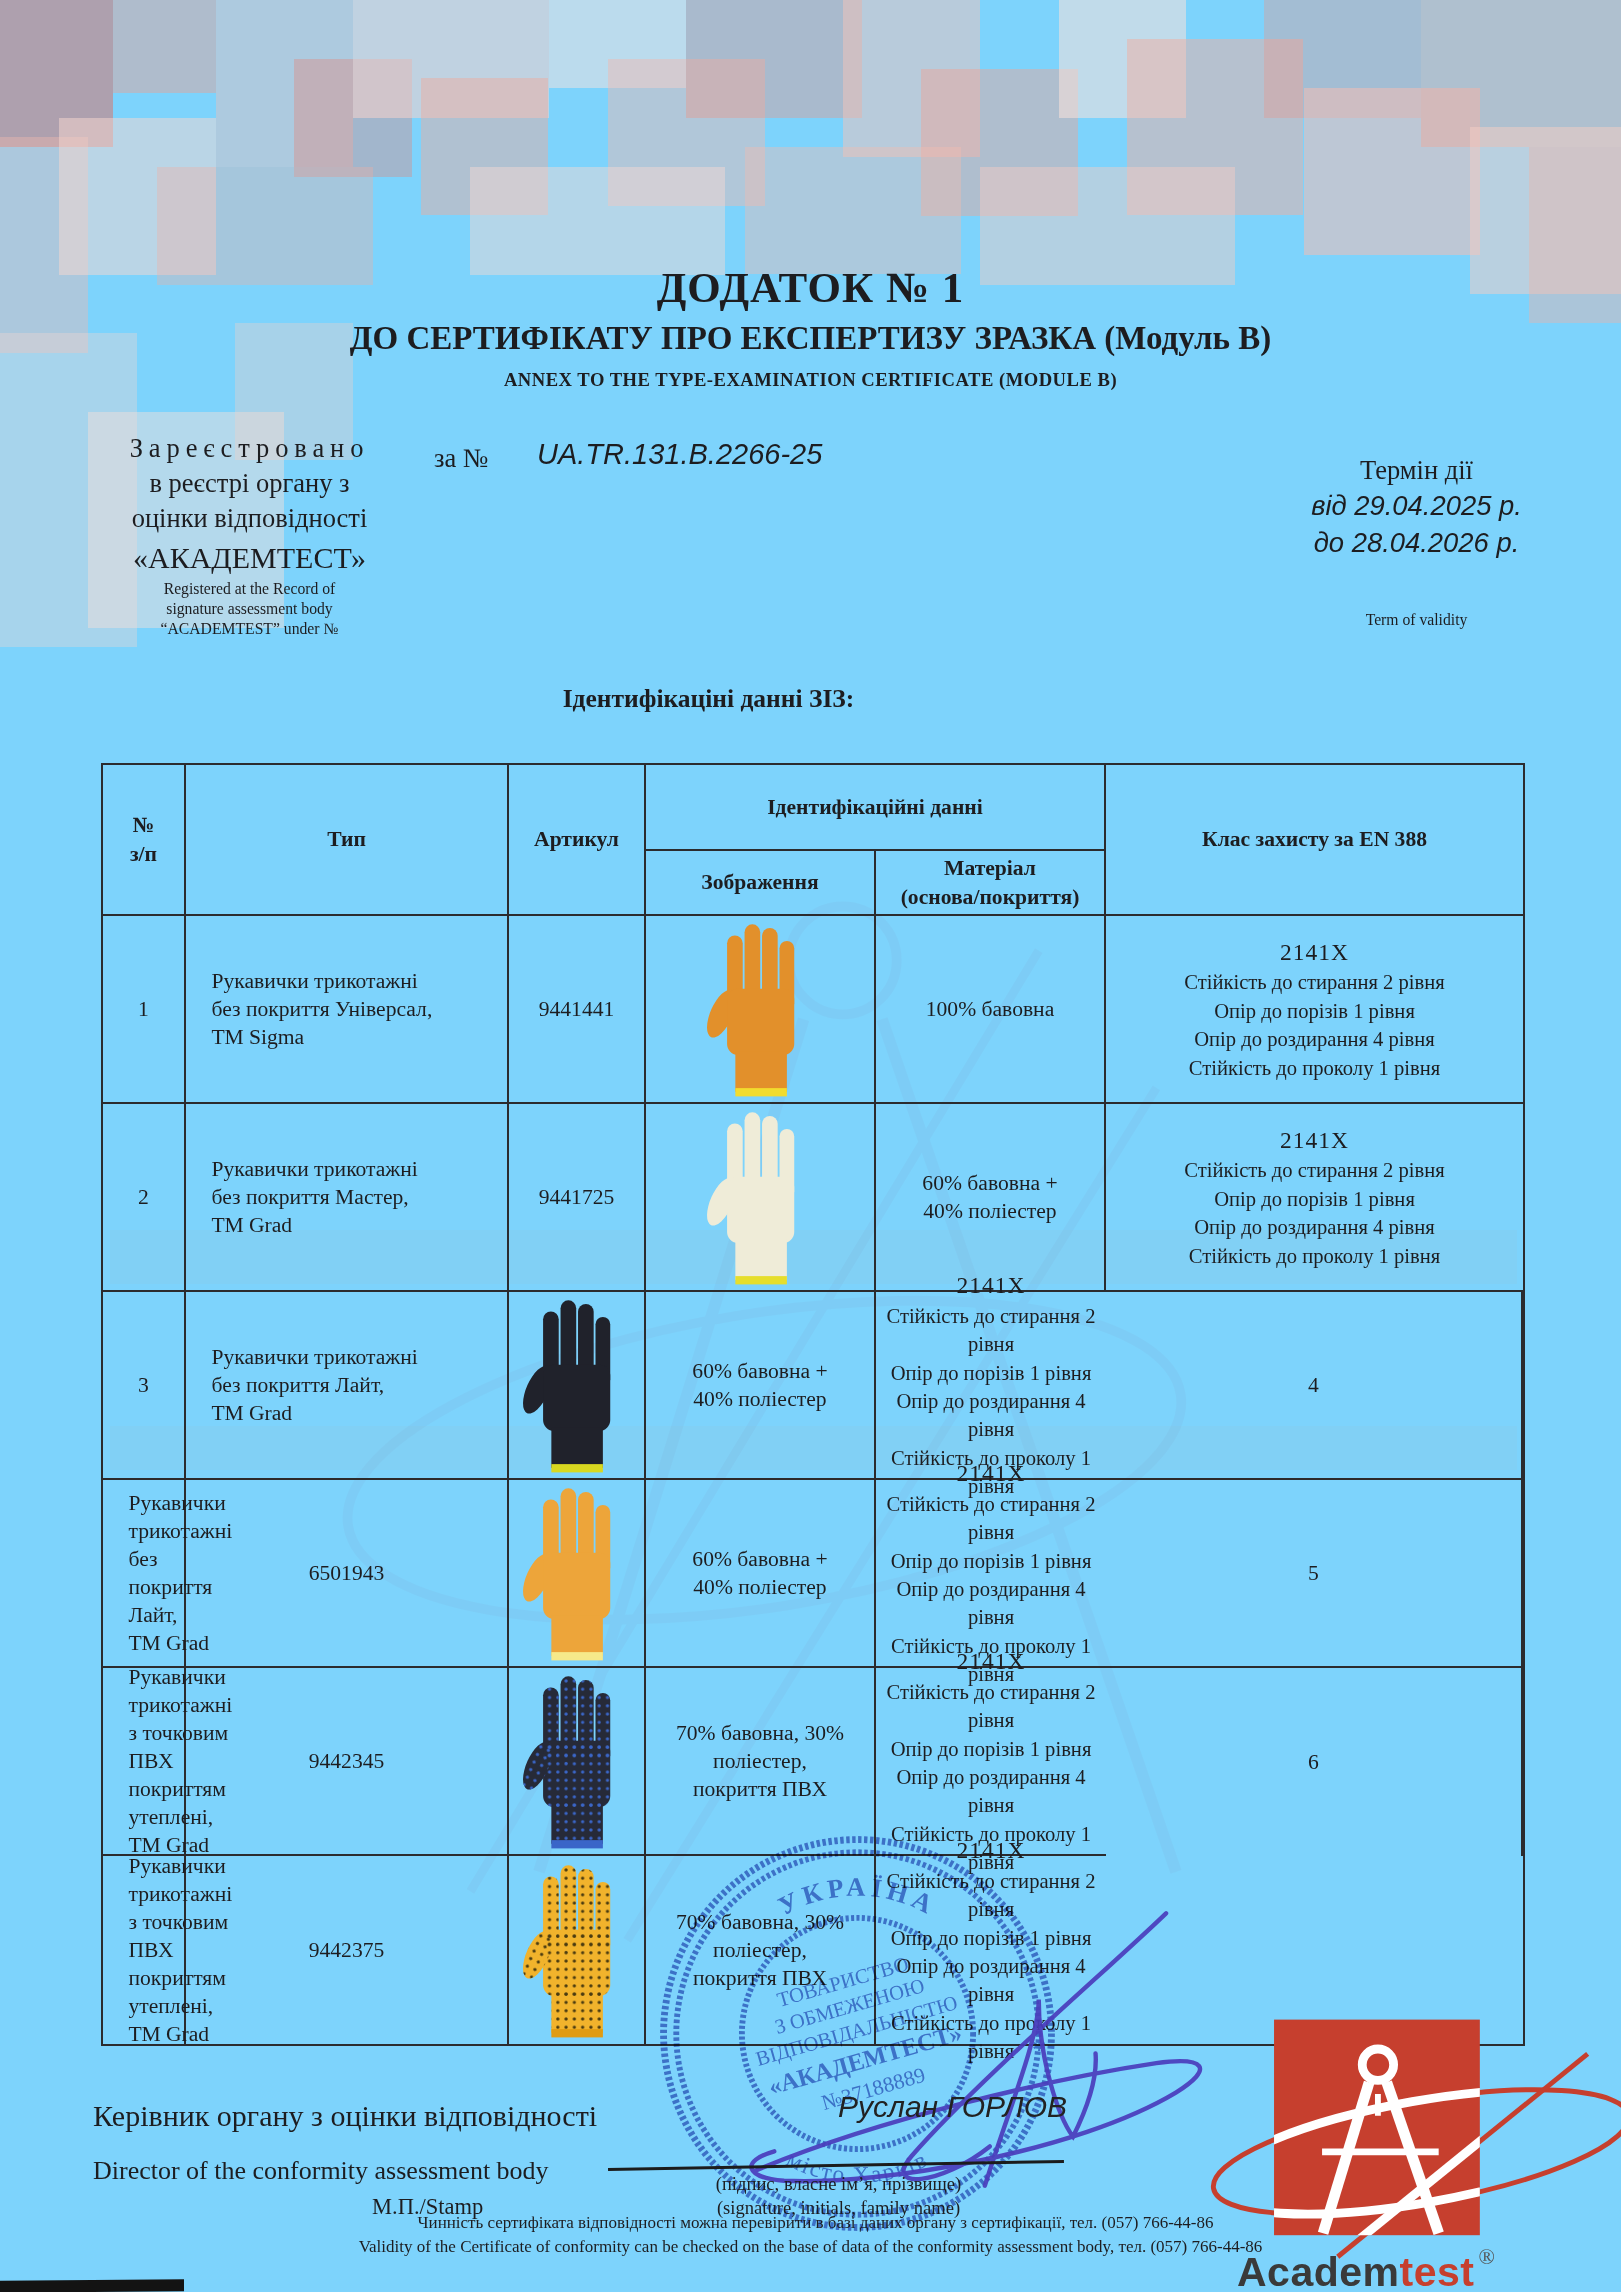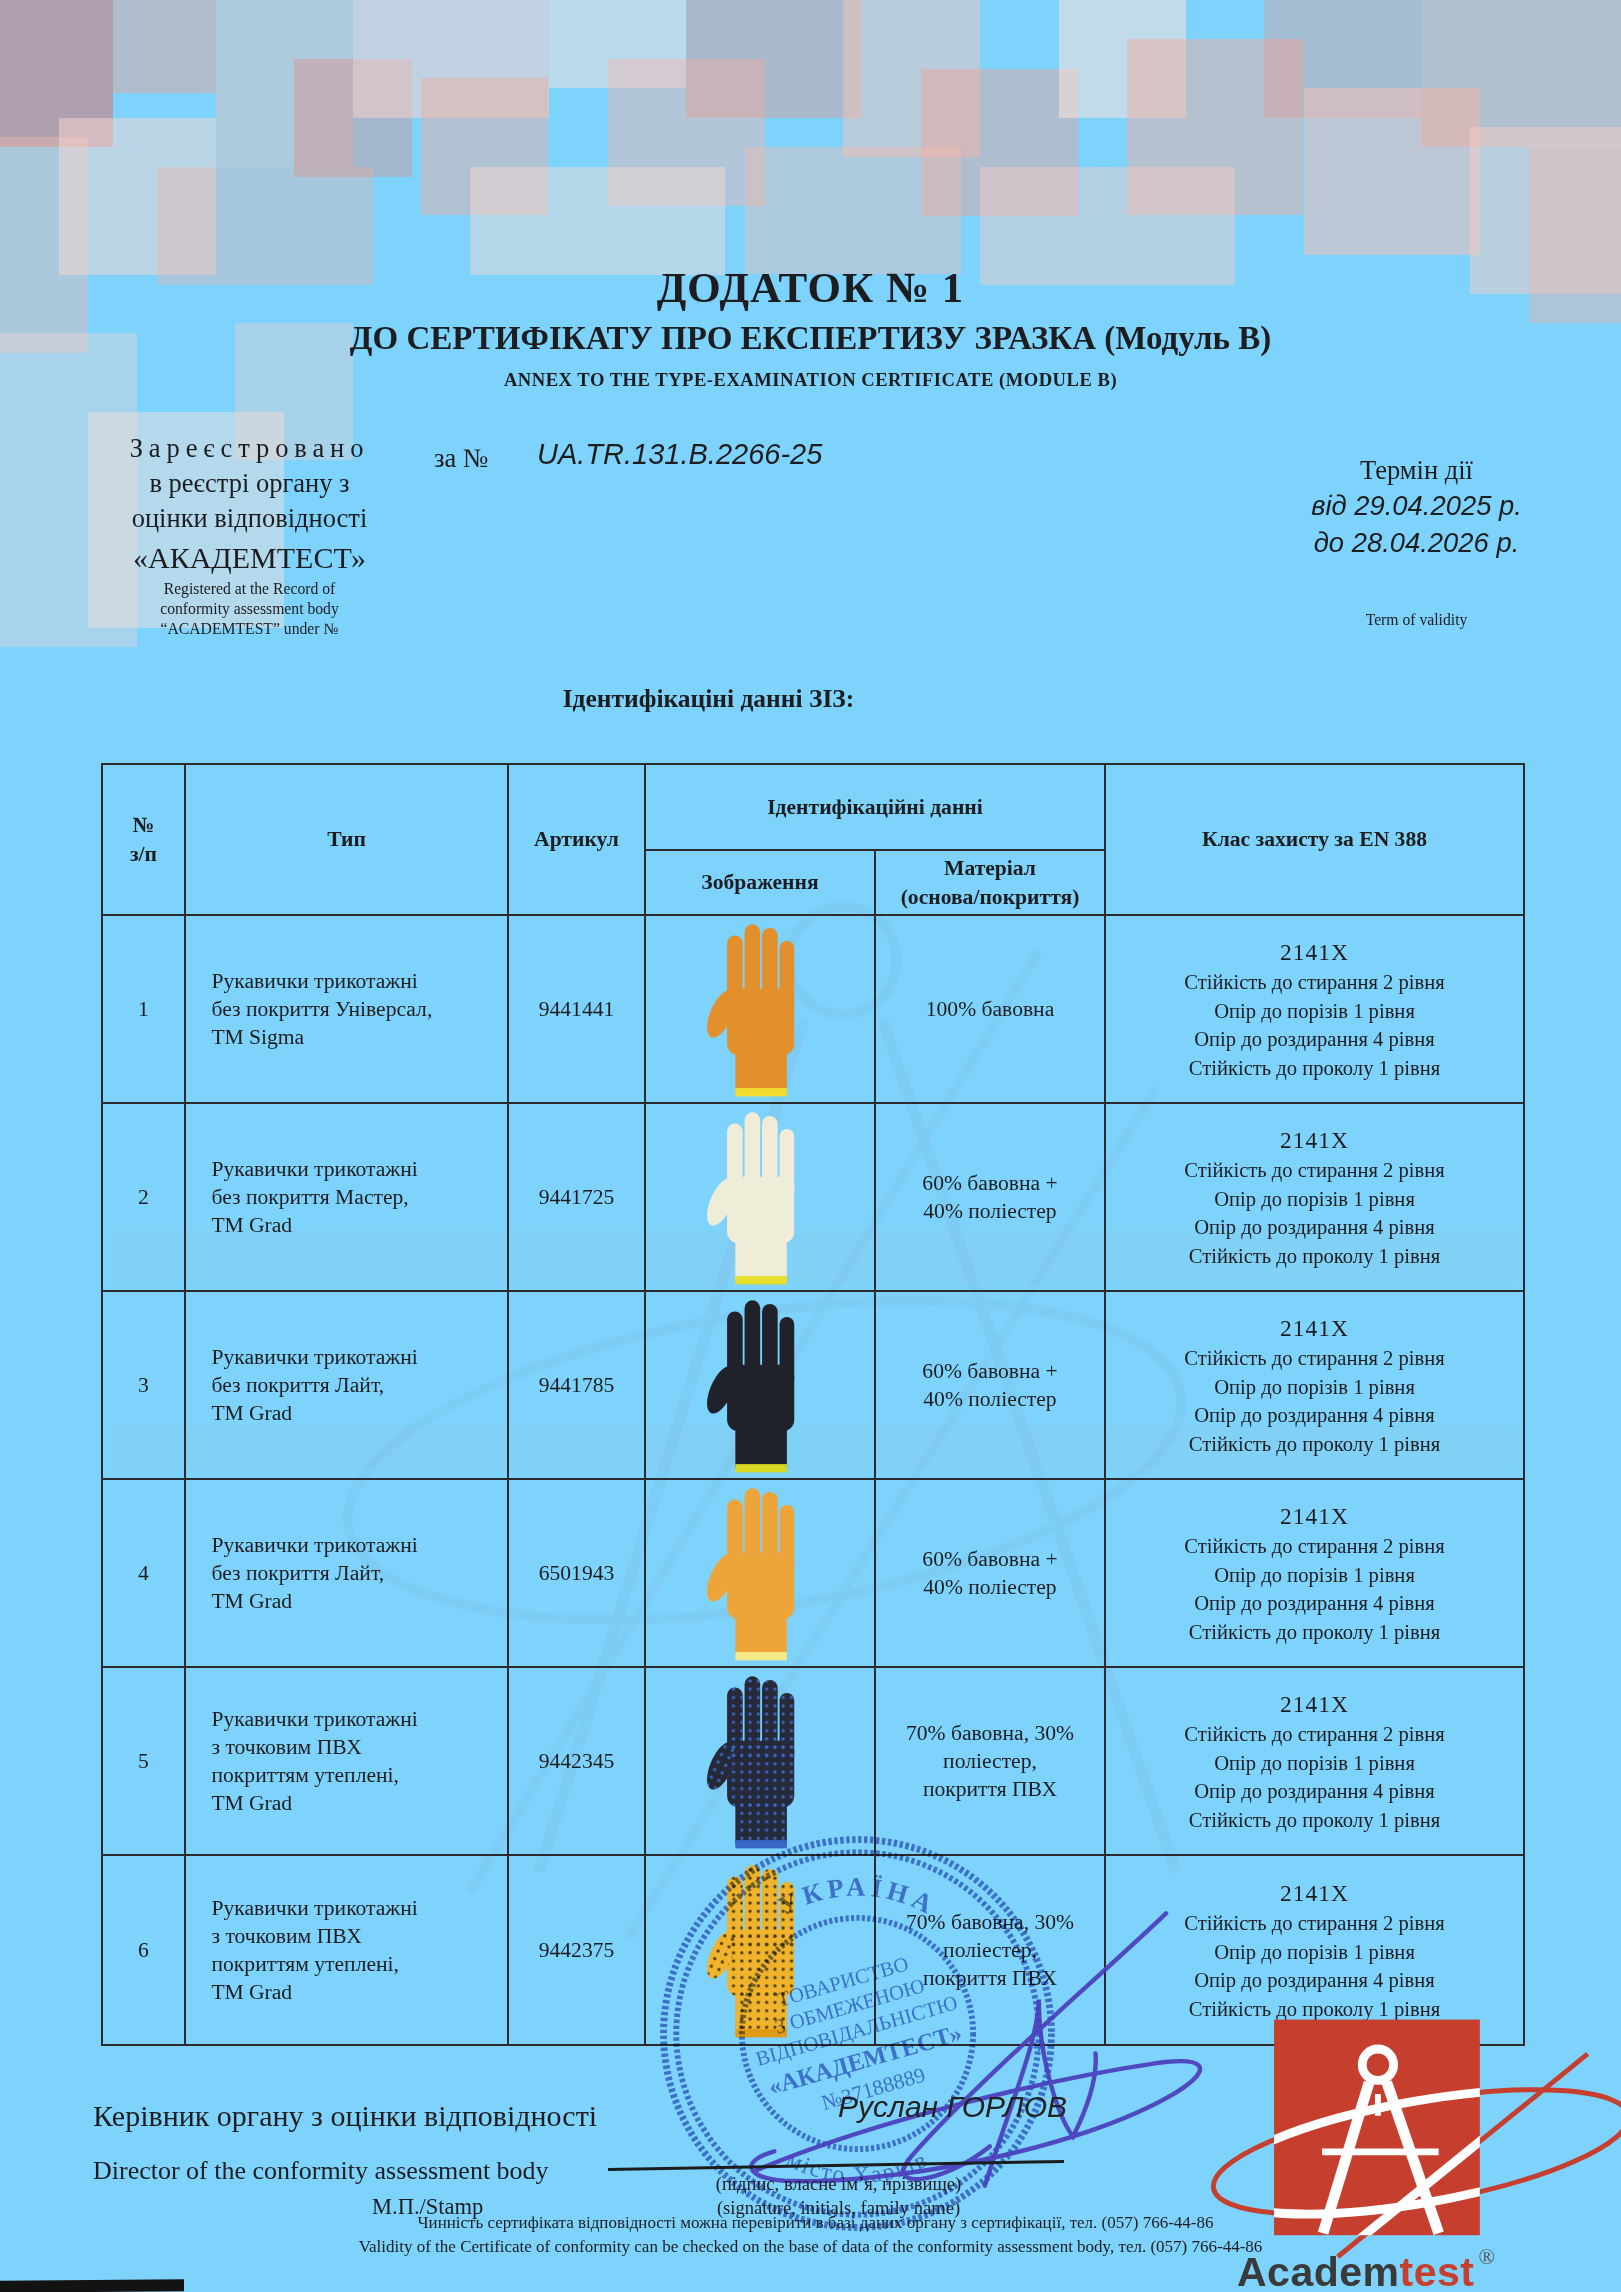--- a/index.html
+++ b/index.html
@@ -95,21 +95,21 @@
   <div class="abs center t1" style="left:0;top:263px;width:1621px;">ДОДАТОК № 1</div>
   <div class="abs center t2" style="left:0;top:320px;width:1621px;">ДО СЕРТИФІКАТУ ПРО ЕКСПЕРТИЗУ ЗРАЗКА (Модуль В)</div>
   <div class="abs center t3" style="left:0;top:369px;width:1621px;">ANNEX TO THE TYPE-EXAMINATION CERTIFICATE (MODULE B)</div>
 
   <div class="abs center" style="left:83px;top:431px;width:333px;">
     <div class="regline" style="letter-spacing:5.9px;">Зареєстровано</div>
     <div class="regline">в реєстрі органу з</div>
     <div class="regline">оцінки відповідності</div>
     <div class="regname">«АКАДЕМТЕСТ»</div>
     <div class="regsmall">Registered at the Record of</div>
-    <div class="regsmall">conformity assessment body</div>
+    <div class="regsmall">signature assessment body</div>
     <div class="regsmall">“ACADEMTEST” under №</div>
   </div>
   <div class="abs regline" style="left:434px;top:441px;">за №</div>
   <div class="abs itsans" style="left:537px;top:438px;font-size:29px;">UA.TR.131.B.2266-25</div>
 
   <div class="abs center" style="left:1245px;top:453px;width:343px;">
     <div class="regline">Термін дії</div>
     <div class="itsans" style="font-size:27.4px;line-height:1.35;">від 29.04.2025 р.</div>
     <div class="itsans" style="font-size:27.4px;line-height:1.35;">до 28.04.2026 р.</div>
   </div>
@@ -178,21 +178,20 @@
       <div class="pre">Стійкість до стирання 2 рівня
 Опір до порізів 1 рівня
 Опір до роздирання 4 рівня
 Стійкість до проколу 1 рівня</div>
     </div>
 
     <div class="cell">3</div>
     <div class="cell typecell pre">Рукавички трикотажні
 без покриття Лайт,
 ТМ Grad</div>
-    <div class="cell">9441785</div>
     <div class="cell glovecell">
       <svg class="glove" viewBox="0 0 120 200">
         <use href="#ga" fill="#20222b"></use>
           <rect x="33" y="186" width="56" height="9" fill="#d8d820"></rect>
       </svg>
     </div>
     <div class="cell pre">60% бавовна +
 40% поліестер</div>
     <div class="cell classcell lastcol">
       <div class="classcode">2141X</div>

